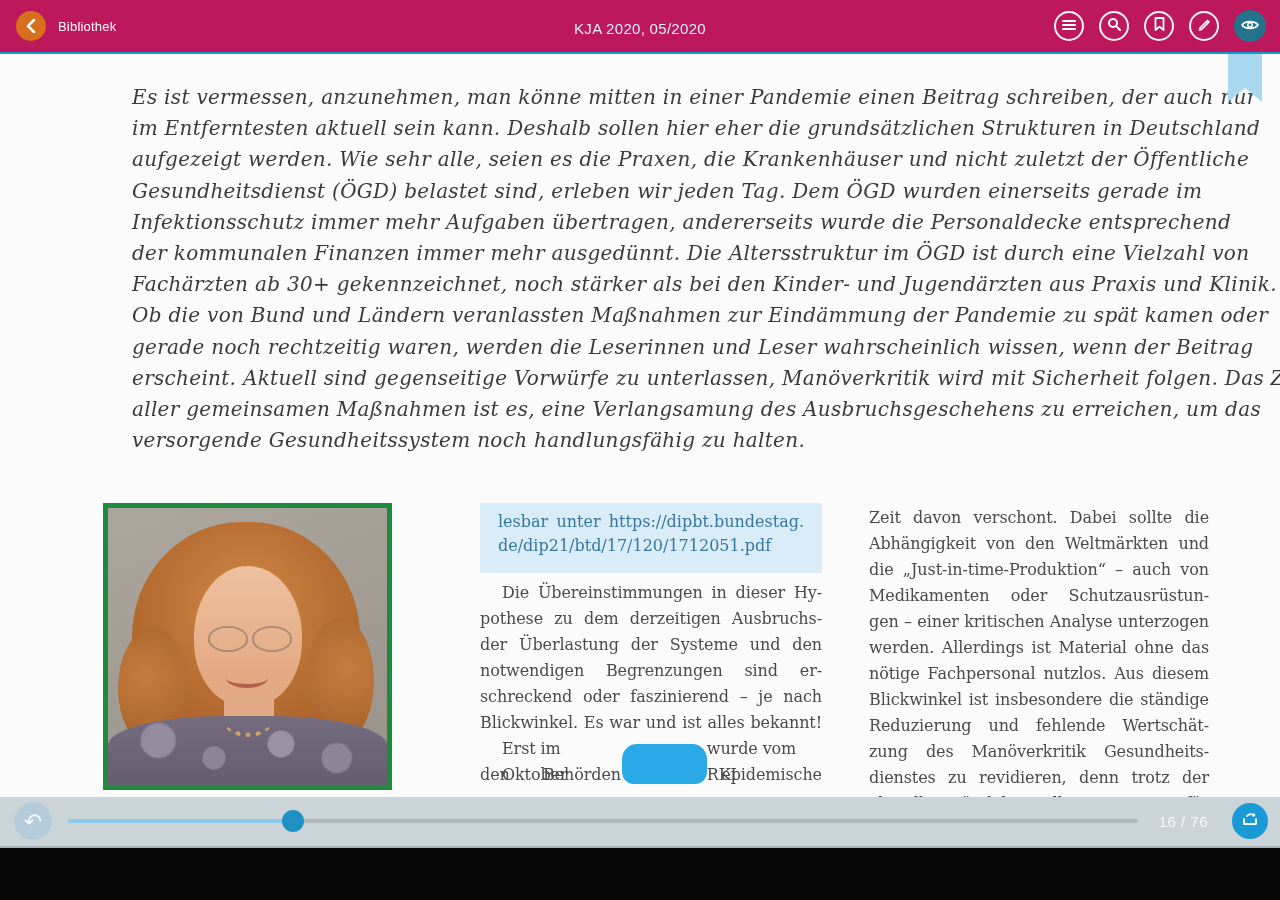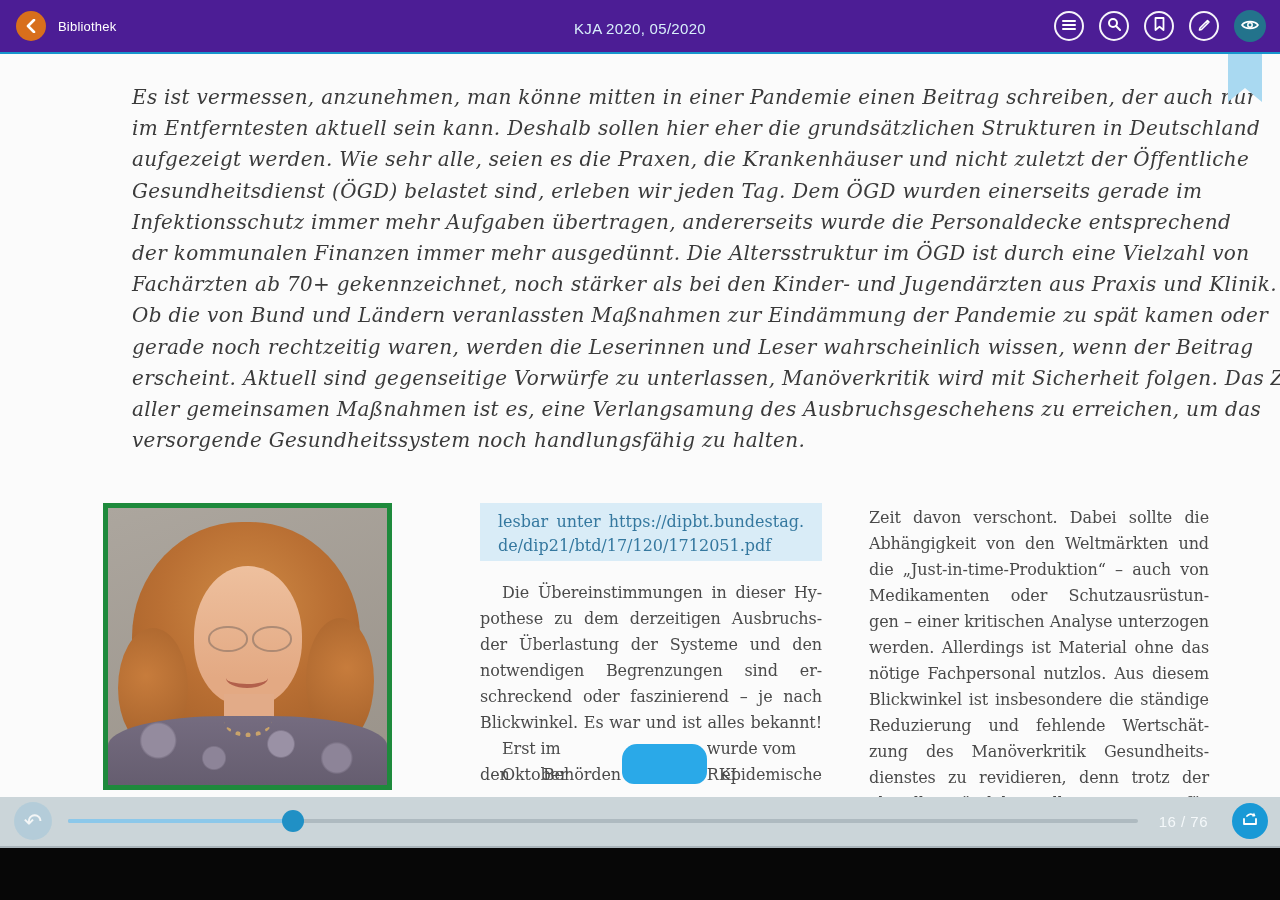--- a/index.html
+++ b/index.html
@@ -4,21 +4,21 @@
 <style>
   html,body{margin:0;padding:0;}
   body{
     width:1280px;height:900px;position:relative;overflow:hidden;
     background:#fbfbfb;font-family:"Liberation Sans", sans-serif;
     -webkit-font-smoothing:antialiased;
   }
   
   .topbar{
     position:absolute;left:0;top:0;width:1280px;height:52px;
-    background:#4c1d95;border-bottom:2px solid #1795cd;
+    background:#be185d;border-bottom:2px solid #1795cd;
     display:flex;align-items:center;z-index:30;
   }
   .back-btn{
     position:absolute;left:16px;top:11px;width:30px;height:30px;border-radius:50%;
     background:#d86f1c;display:flex;align-items:center;justify-content:center;cursor:pointer;
   }
   .back-btn svg{display:block;}
   .back-label{
     position:absolute;left:58px;top:0;height:52px;display:flex;align-items:center;
     color:#ffffff;font-size:13px;letter-spacing:.2px;
@@ -73,21 +73,21 @@
   .shoulders{left:0;top:208px;width:279px;height:70px;border-radius:42% 42% 0 0;
     background:
       radial-gradient(circle at 18% 35%, #948b9e 7%, transparent 8%),
       radial-gradient(circle at 38% 60%, #8d8498 6%, transparent 7%),
       radial-gradient(circle at 62% 40%, #9a91a5 7%, transparent 8%),
       radial-gradient(circle at 82% 60%, #8d8498 6%, transparent 7%),
       linear-gradient(180deg,#756c80 0%,#655d6f 100%);}
   .necklace{left:116px;top:198px;width:48px;height:26px;border-bottom:5px dotted #c9a36a;border-radius:50%;}
   
   .linkbox{
-    position:absolute;left:480px;top:503px;width:342px;height:58px;box-sizing:border-box;
+    position:absolute;left:480px;top:503px;width:342px;height:70px;box-sizing:border-box;
     background:#d9ecf7;padding:7px 18px 0 18px;z-index:5;cursor:pointer;
     font-family:"DejaVu Serif", serif;font-size:16px;color:#35789f;
   }
   .linkbox .lb1{text-align:justify;text-align-last:justify;line-height:24px;white-space:normal;}
   .linkbox .lb2{line-height:24px;}
   .column{
     position:absolute;width:342px;z-index:5;
     font-family:"DejaVu Serif", serif;font-size:16px;color:#4a4a4a;letter-spacing:-.1px;
   }
   .col-mid{left:480px;top:580px;}
@@ -191,21 +191,21 @@
 
 <div class="ribbon"></div>
 
 <div class="intro">
     <div class="line">Es ist vermessen, anzunehmen, man könne mitten in einer Pandemie einen Beitrag schreiben, der auch nur</div>
     <div class="line">im Entferntesten aktuell sein kann. Deshalb sollen hier eher die grundsätzlichen Strukturen in Deutschland</div>
     <div class="line">aufgezeigt werden. Wie sehr alle, seien es die Praxen, die Krankenhäuser und nicht zuletzt der Öffentliche</div>
     <div class="line">Gesundheitsdienst (ÖGD) belastet sind, erleben wir jeden Tag. Dem ÖGD wurden einerseits gerade im</div>
     <div class="line">Infektionsschutz immer mehr Aufgaben übertragen, andererseits wurde die Personaldecke entsprechend</div>
     <div class="line">der kommunalen Finanzen immer mehr ausgedünnt. Die Altersstruktur im ÖGD ist durch eine Vielzahl von</div>
-    <div class="line">Fachärzten ab 70+ gekennzeichnet, noch stärker als bei den Kinder- und Jugendärzten aus Praxis und Klinik.</div>
+    <div class="line">Fachärzten ab 30+ gekennzeichnet, noch stärker als bei den Kinder- und Jugendärzten aus Praxis und Klinik.</div>
     <div class="line">Ob die von Bund und Ländern veranlassten Maßnahmen zur Eindämmung der Pandemie zu spät kamen oder</div>
     <div class="line">gerade noch rechtzeitig waren, werden die Leserinnen und Leser wahrscheinlich wissen, wenn der Beitrag</div>
     <div class="line">erscheint. Aktuell sind gegenseitige Vorwürfe zu unterlassen, Manöverkritik wird mit Sicherheit folgen. Das Ziel</div>
     <div class="line">aller gemeinsamen Maßnahmen ist es, eine Verlangsamung des Ausbruchsgeschehens zu erreichen, um das</div>
     <div class="line">versorgende Gesundheitssystem noch handlungsfähig zu halten.</div>
   </div>
 
 <div class="photo-frame">
   <div class="hair"></div>
   <div class="curl-l"></div>

